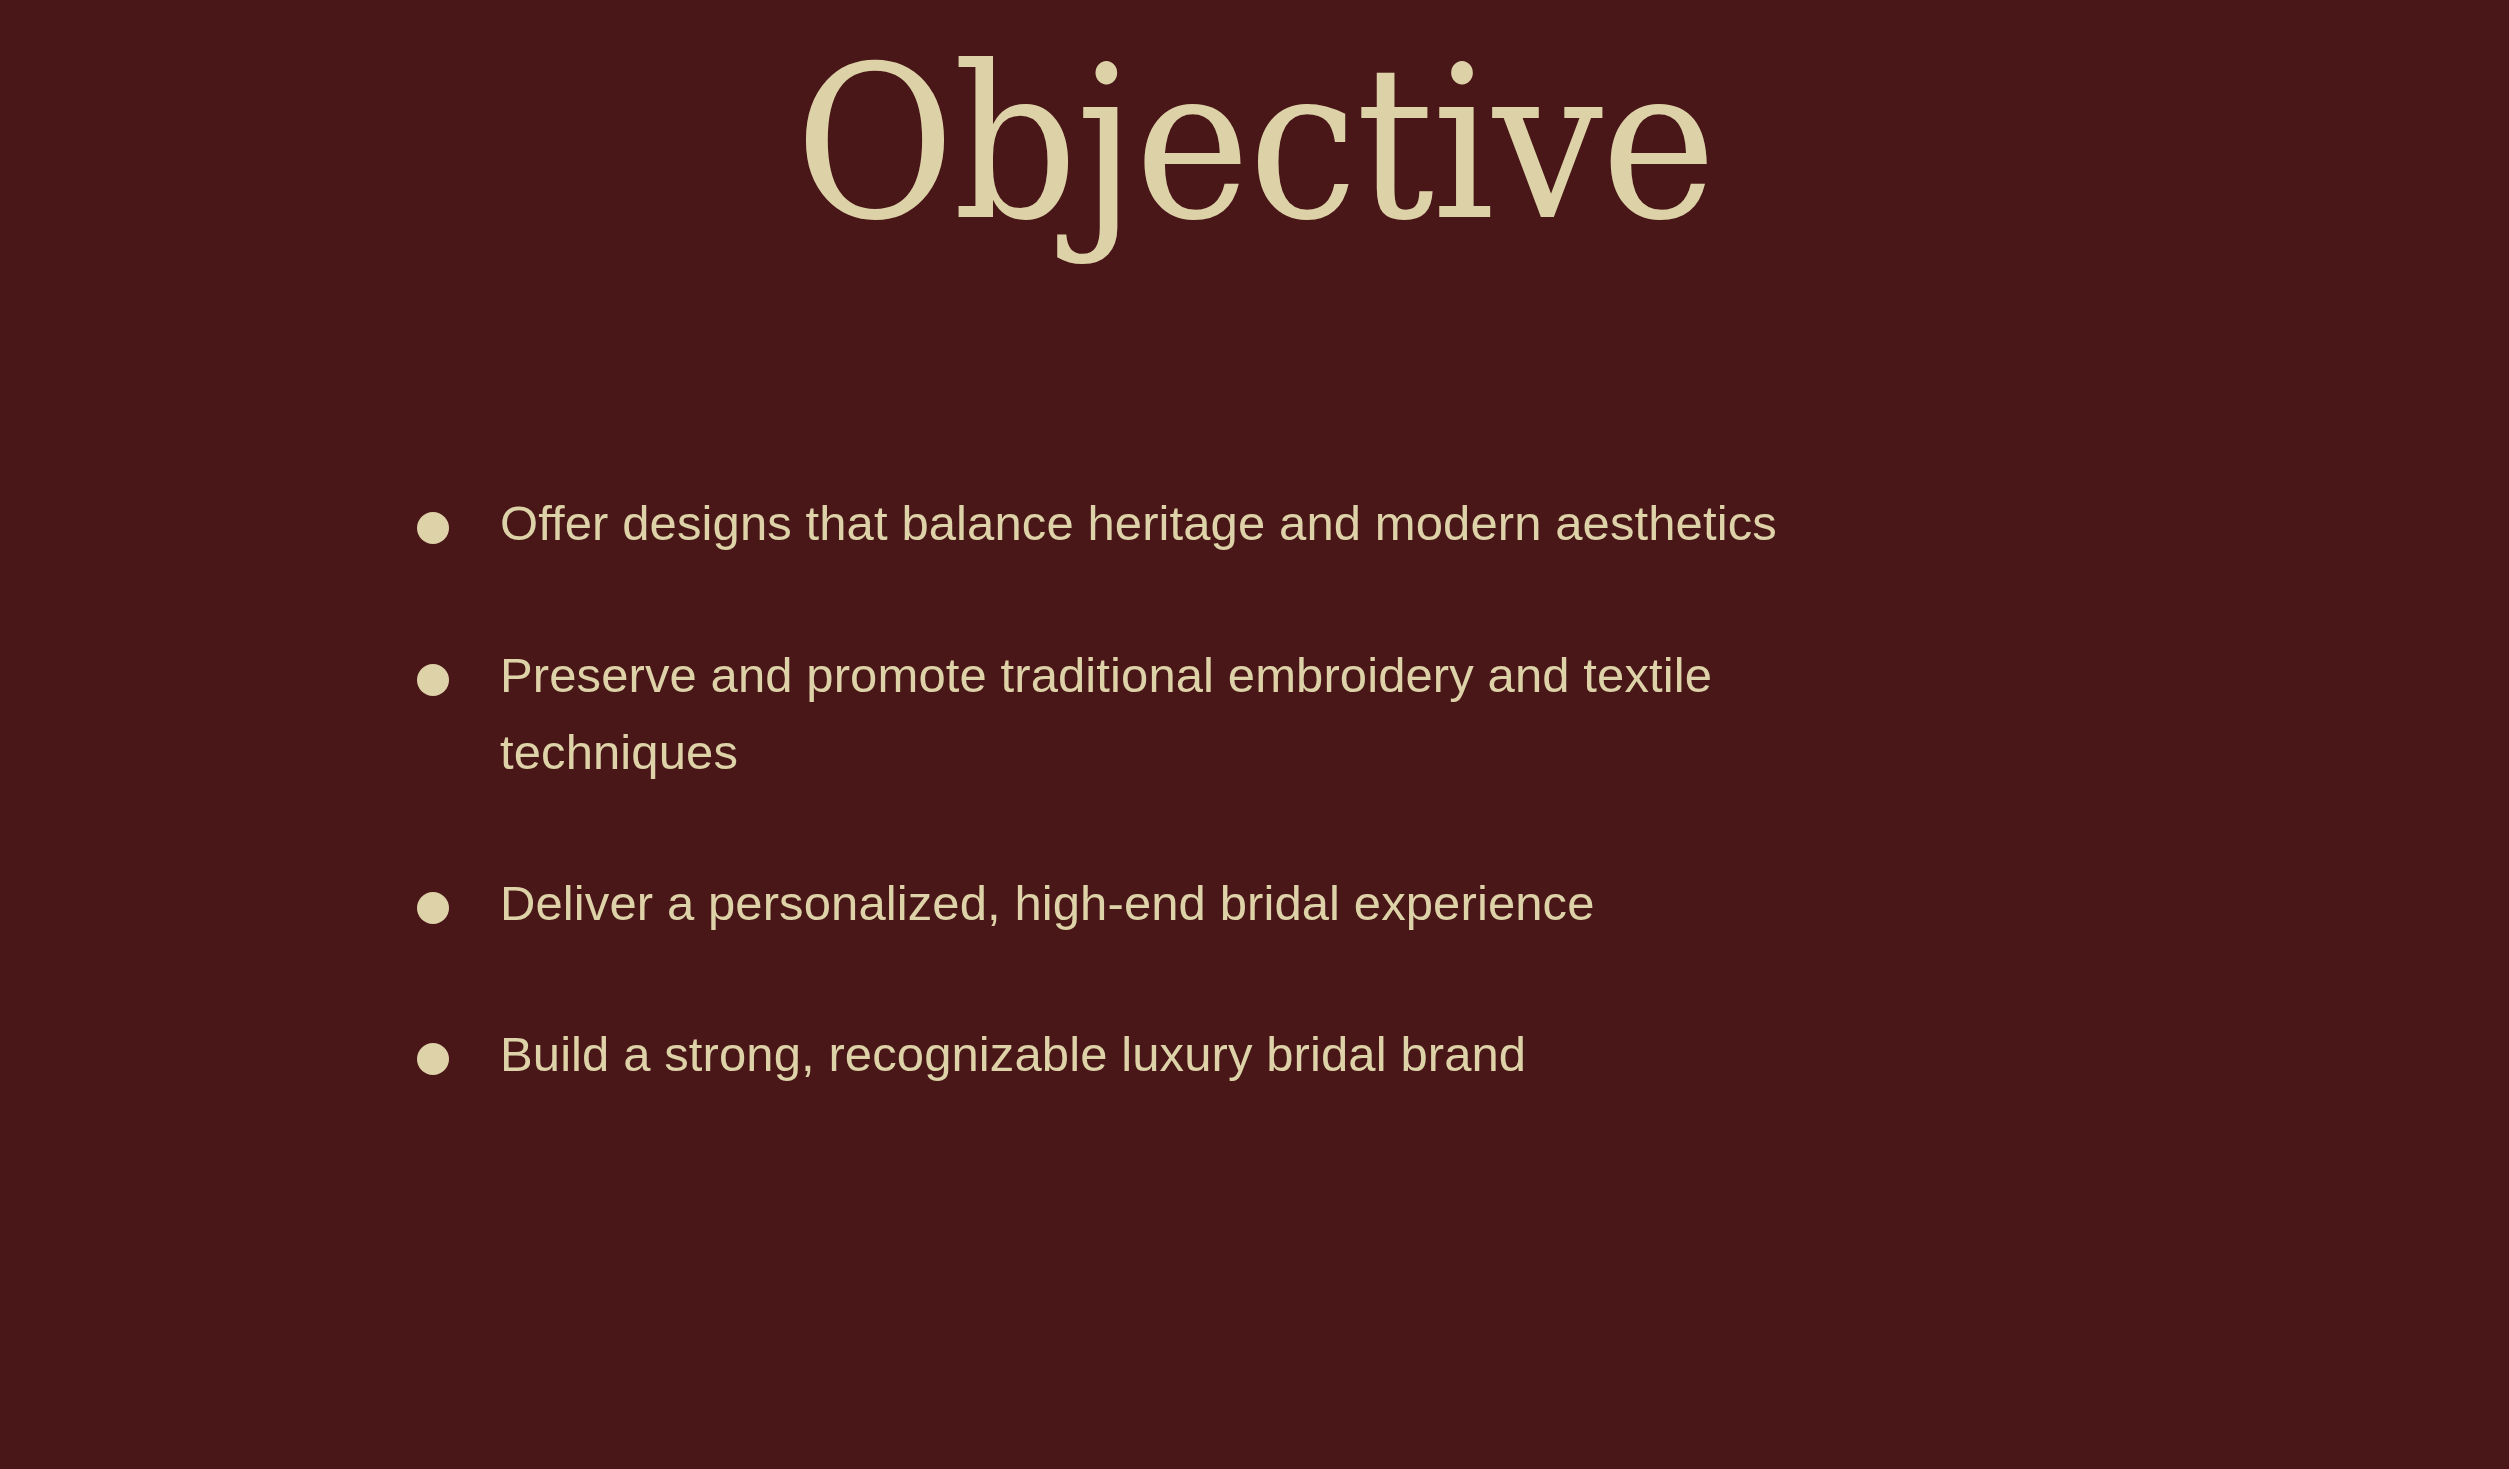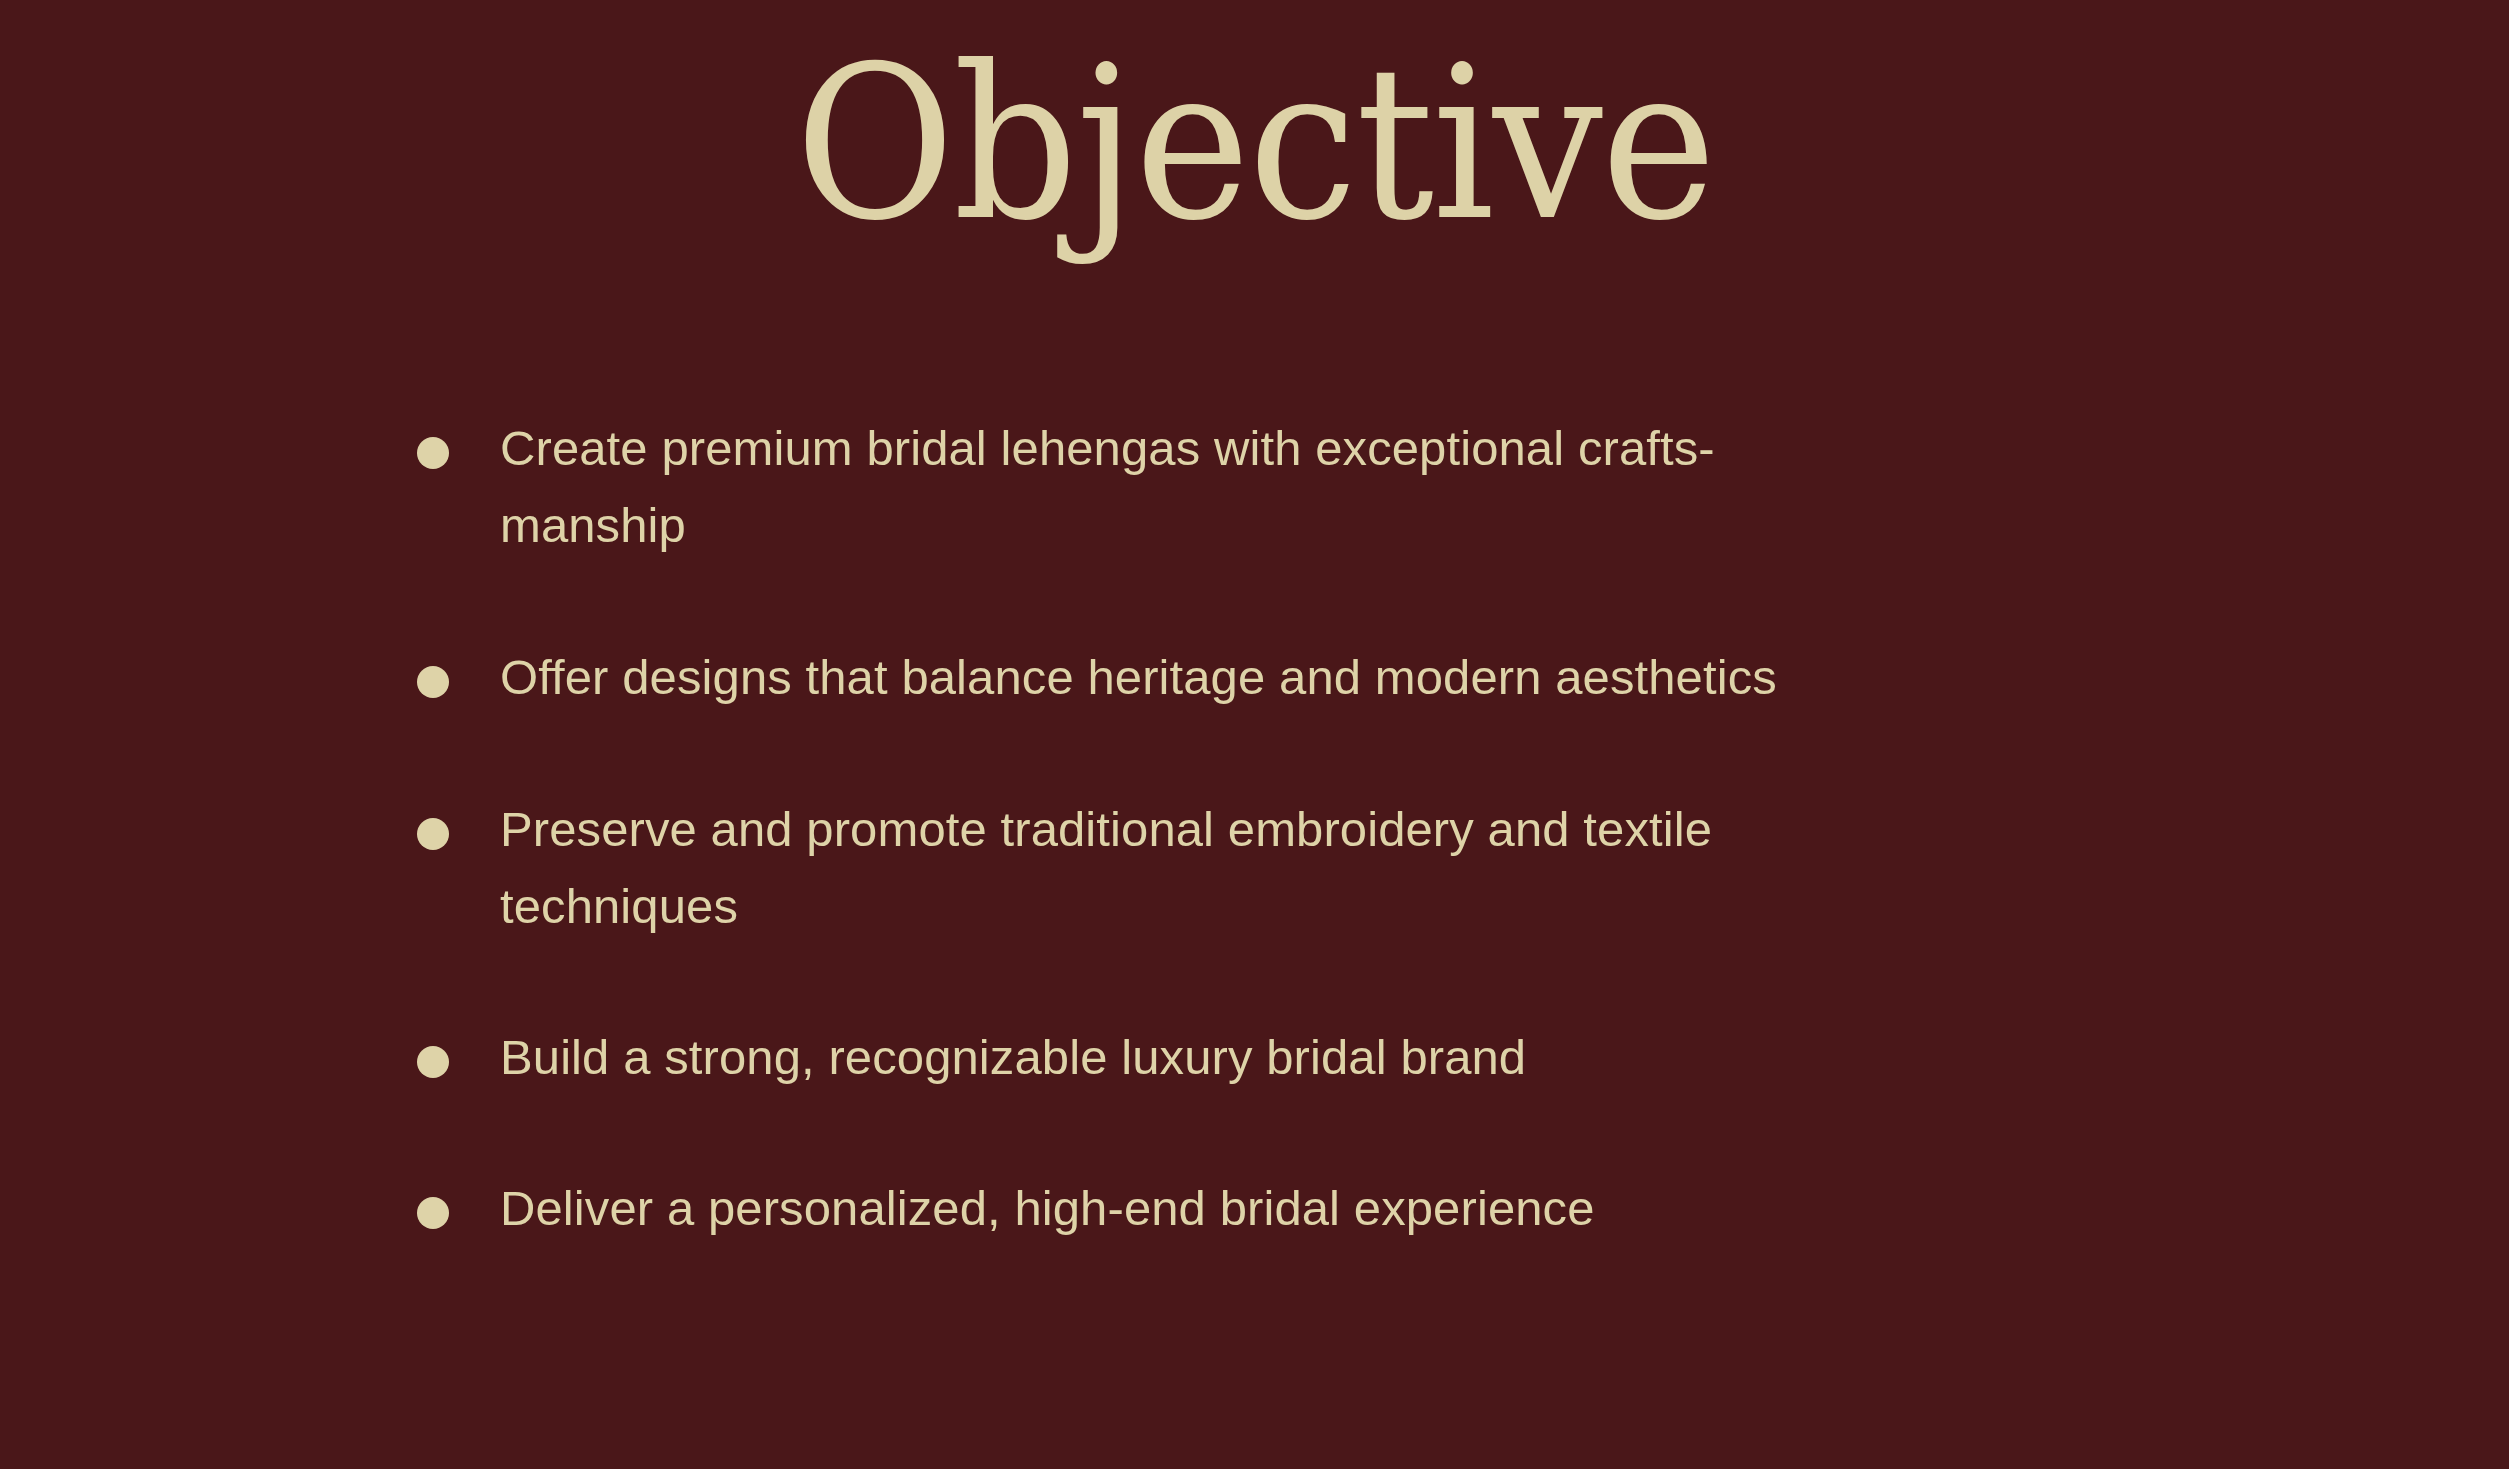--- a/index.html
+++ b/index.html
@@ -105,40 +105,36 @@
 <body>
 
 <div id="slide">
 
   <div class="title-wrap">
     <h1 class="slide-title">Objective</h1>
   </div>
 
   <div class="bullets">
 
-    <div class="bullet-row b1 justified">
-      <span class="bullet-dot"></span>
-      <span class="bullet-text"><span>Create premium bridal lehengas with exceptional crafts-</span><br><span class="nowrap-line">manship</span></span>
-    </div>
 
     <div class="bullet-row b3">
       <span class="bullet-dot"></span>
       <span class="bullet-text nowrap-line">Offer designs that balance heritage and modern aesthetics</span>
     </div>
 
     <div class="bullet-row b2 justified">
       <span class="bullet-dot"></span>
       <span class="bullet-text"><span>Preserve and promote traditional embroidery and textile</span><br><span class="nowrap-line">techniques</span></span>
     </div>
 
+    <div class="bullet-row b5">
+      <span class="bullet-dot"></span>
+      <span class="bullet-text nowrap-line">Deliver a personalized, high-end bridal experience</span>
+    </div>
+
     <div class="bullet-row b4">
       <span class="bullet-dot"></span>
       <span class="bullet-text nowrap-line">Build a strong, recognizable luxury bridal brand</span>
-    </div>
-
-    <div class="bullet-row b5">
-      <span class="bullet-dot"></span>
-      <span class="bullet-text nowrap-line">Deliver a personalized, high-end bridal experience</span>
     </div>
 
   </div>
 </div>
 
 
 </body></html>

